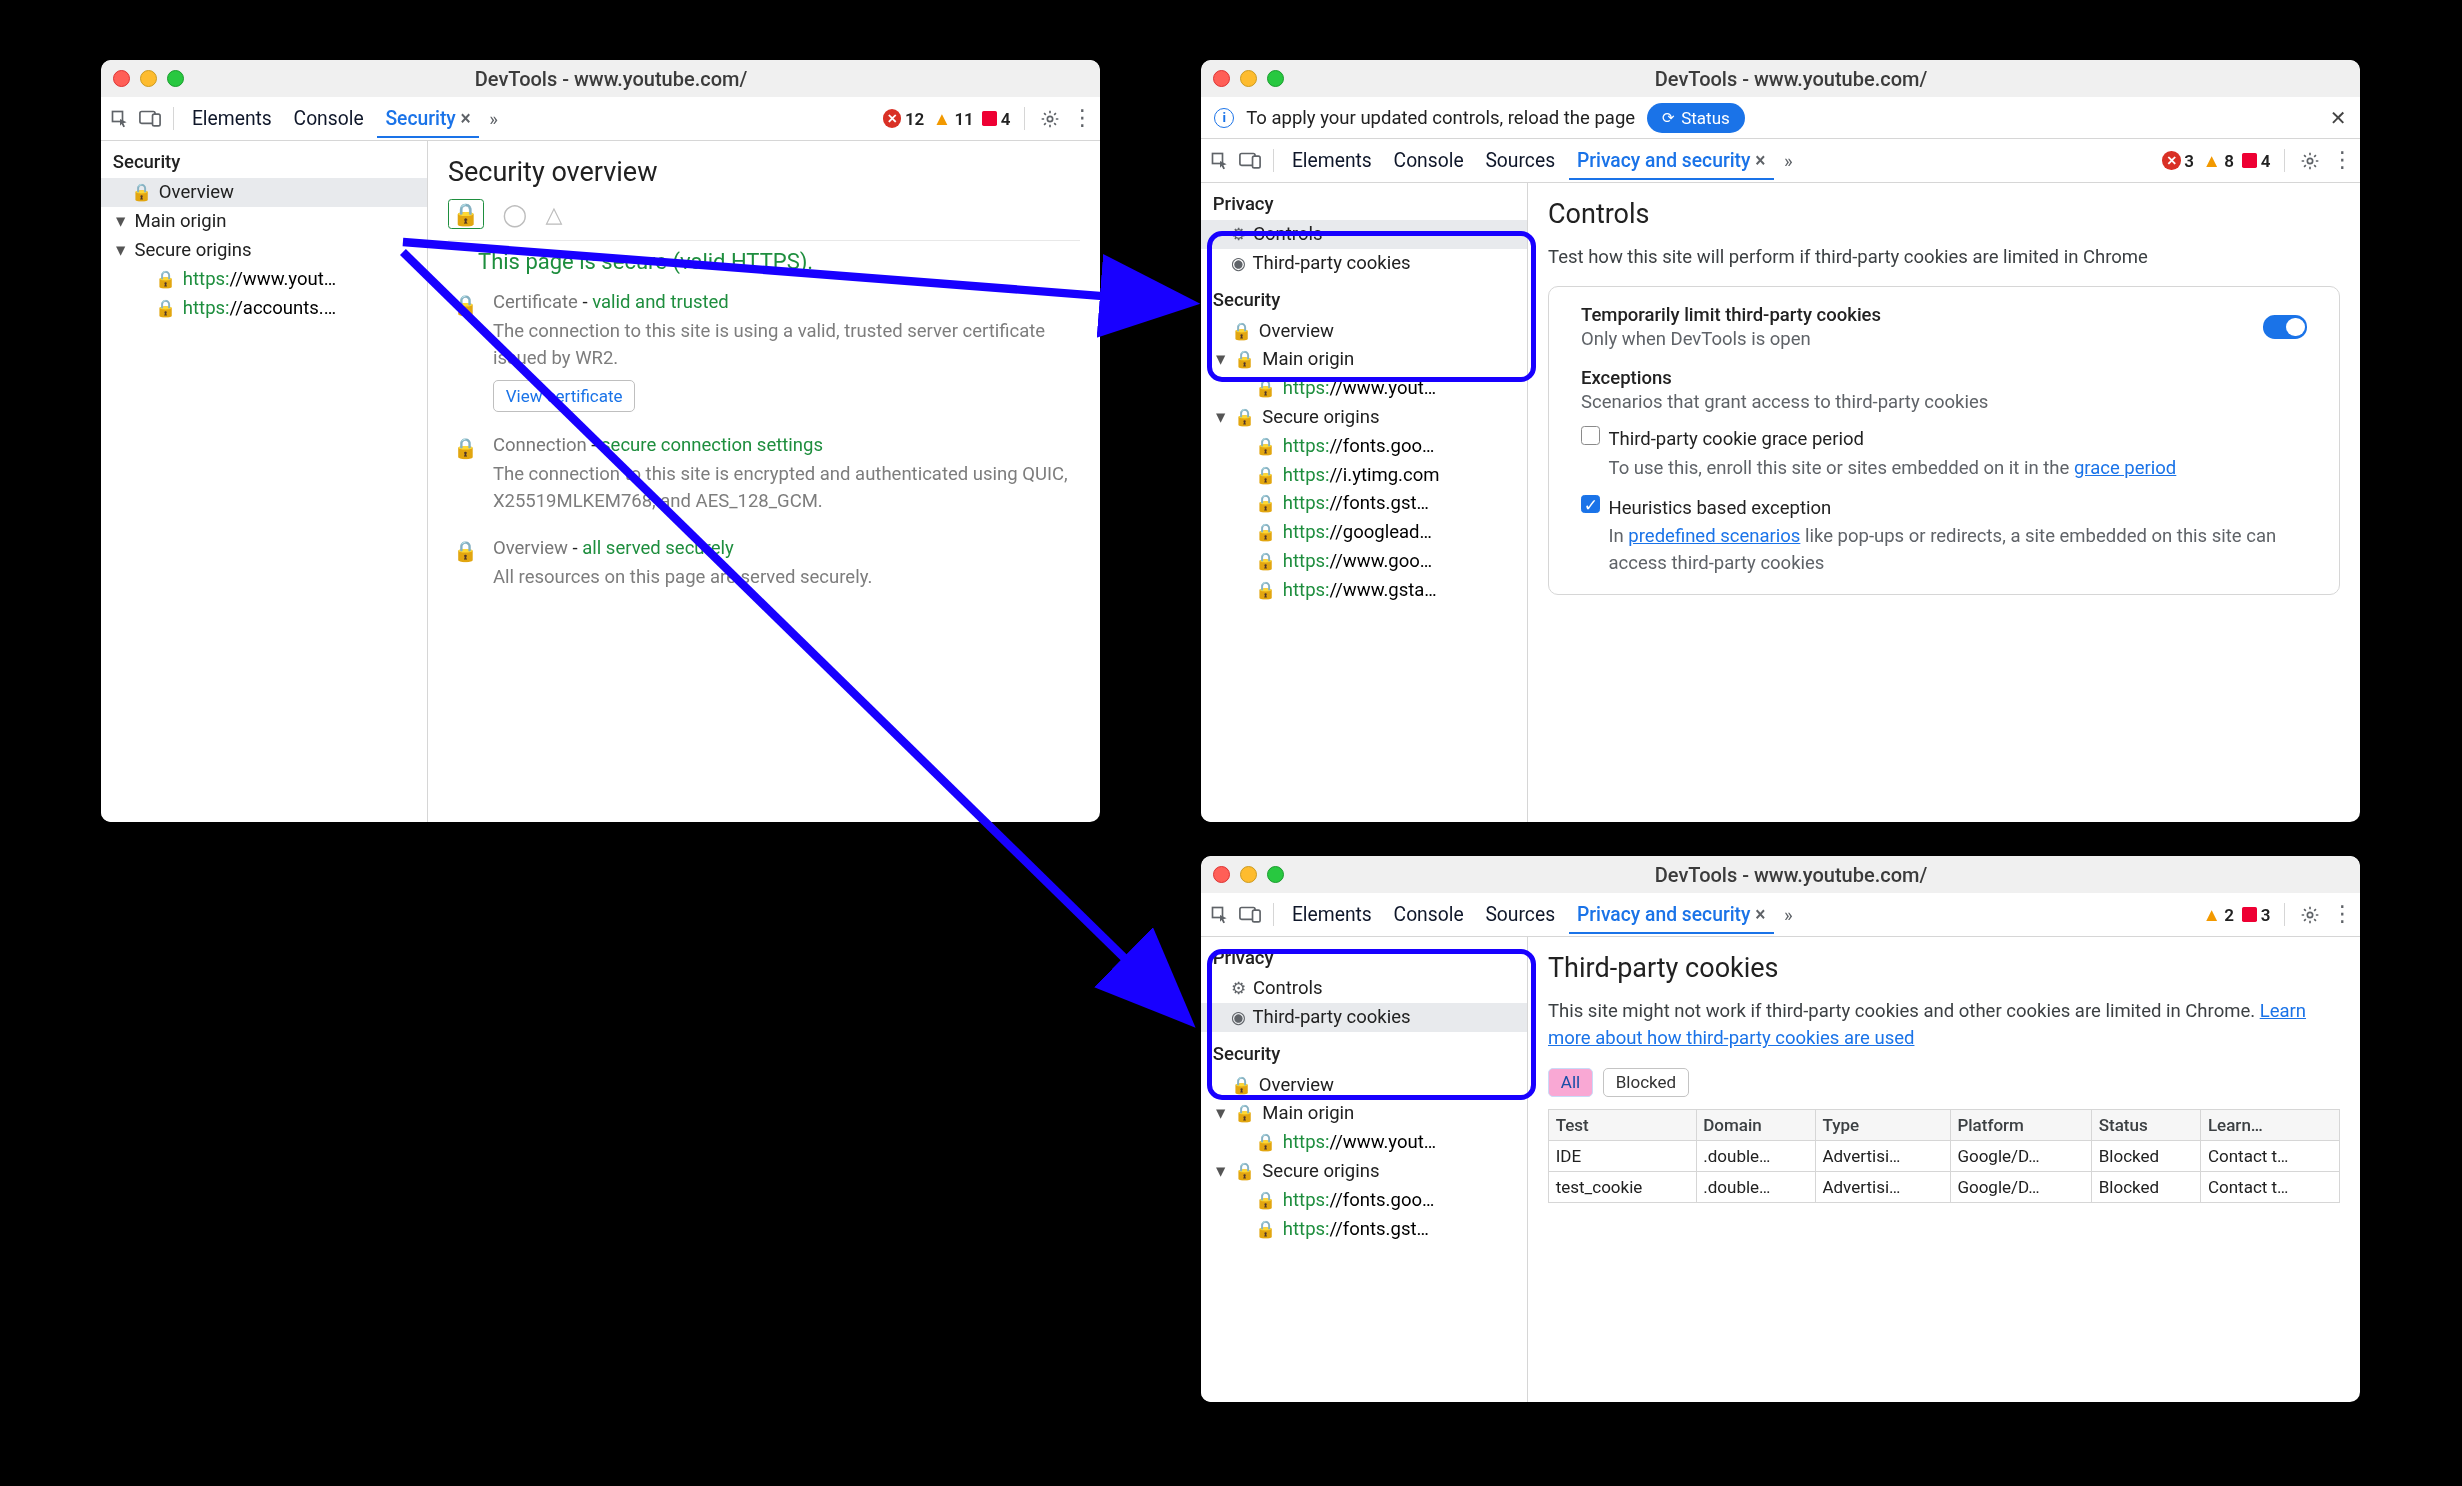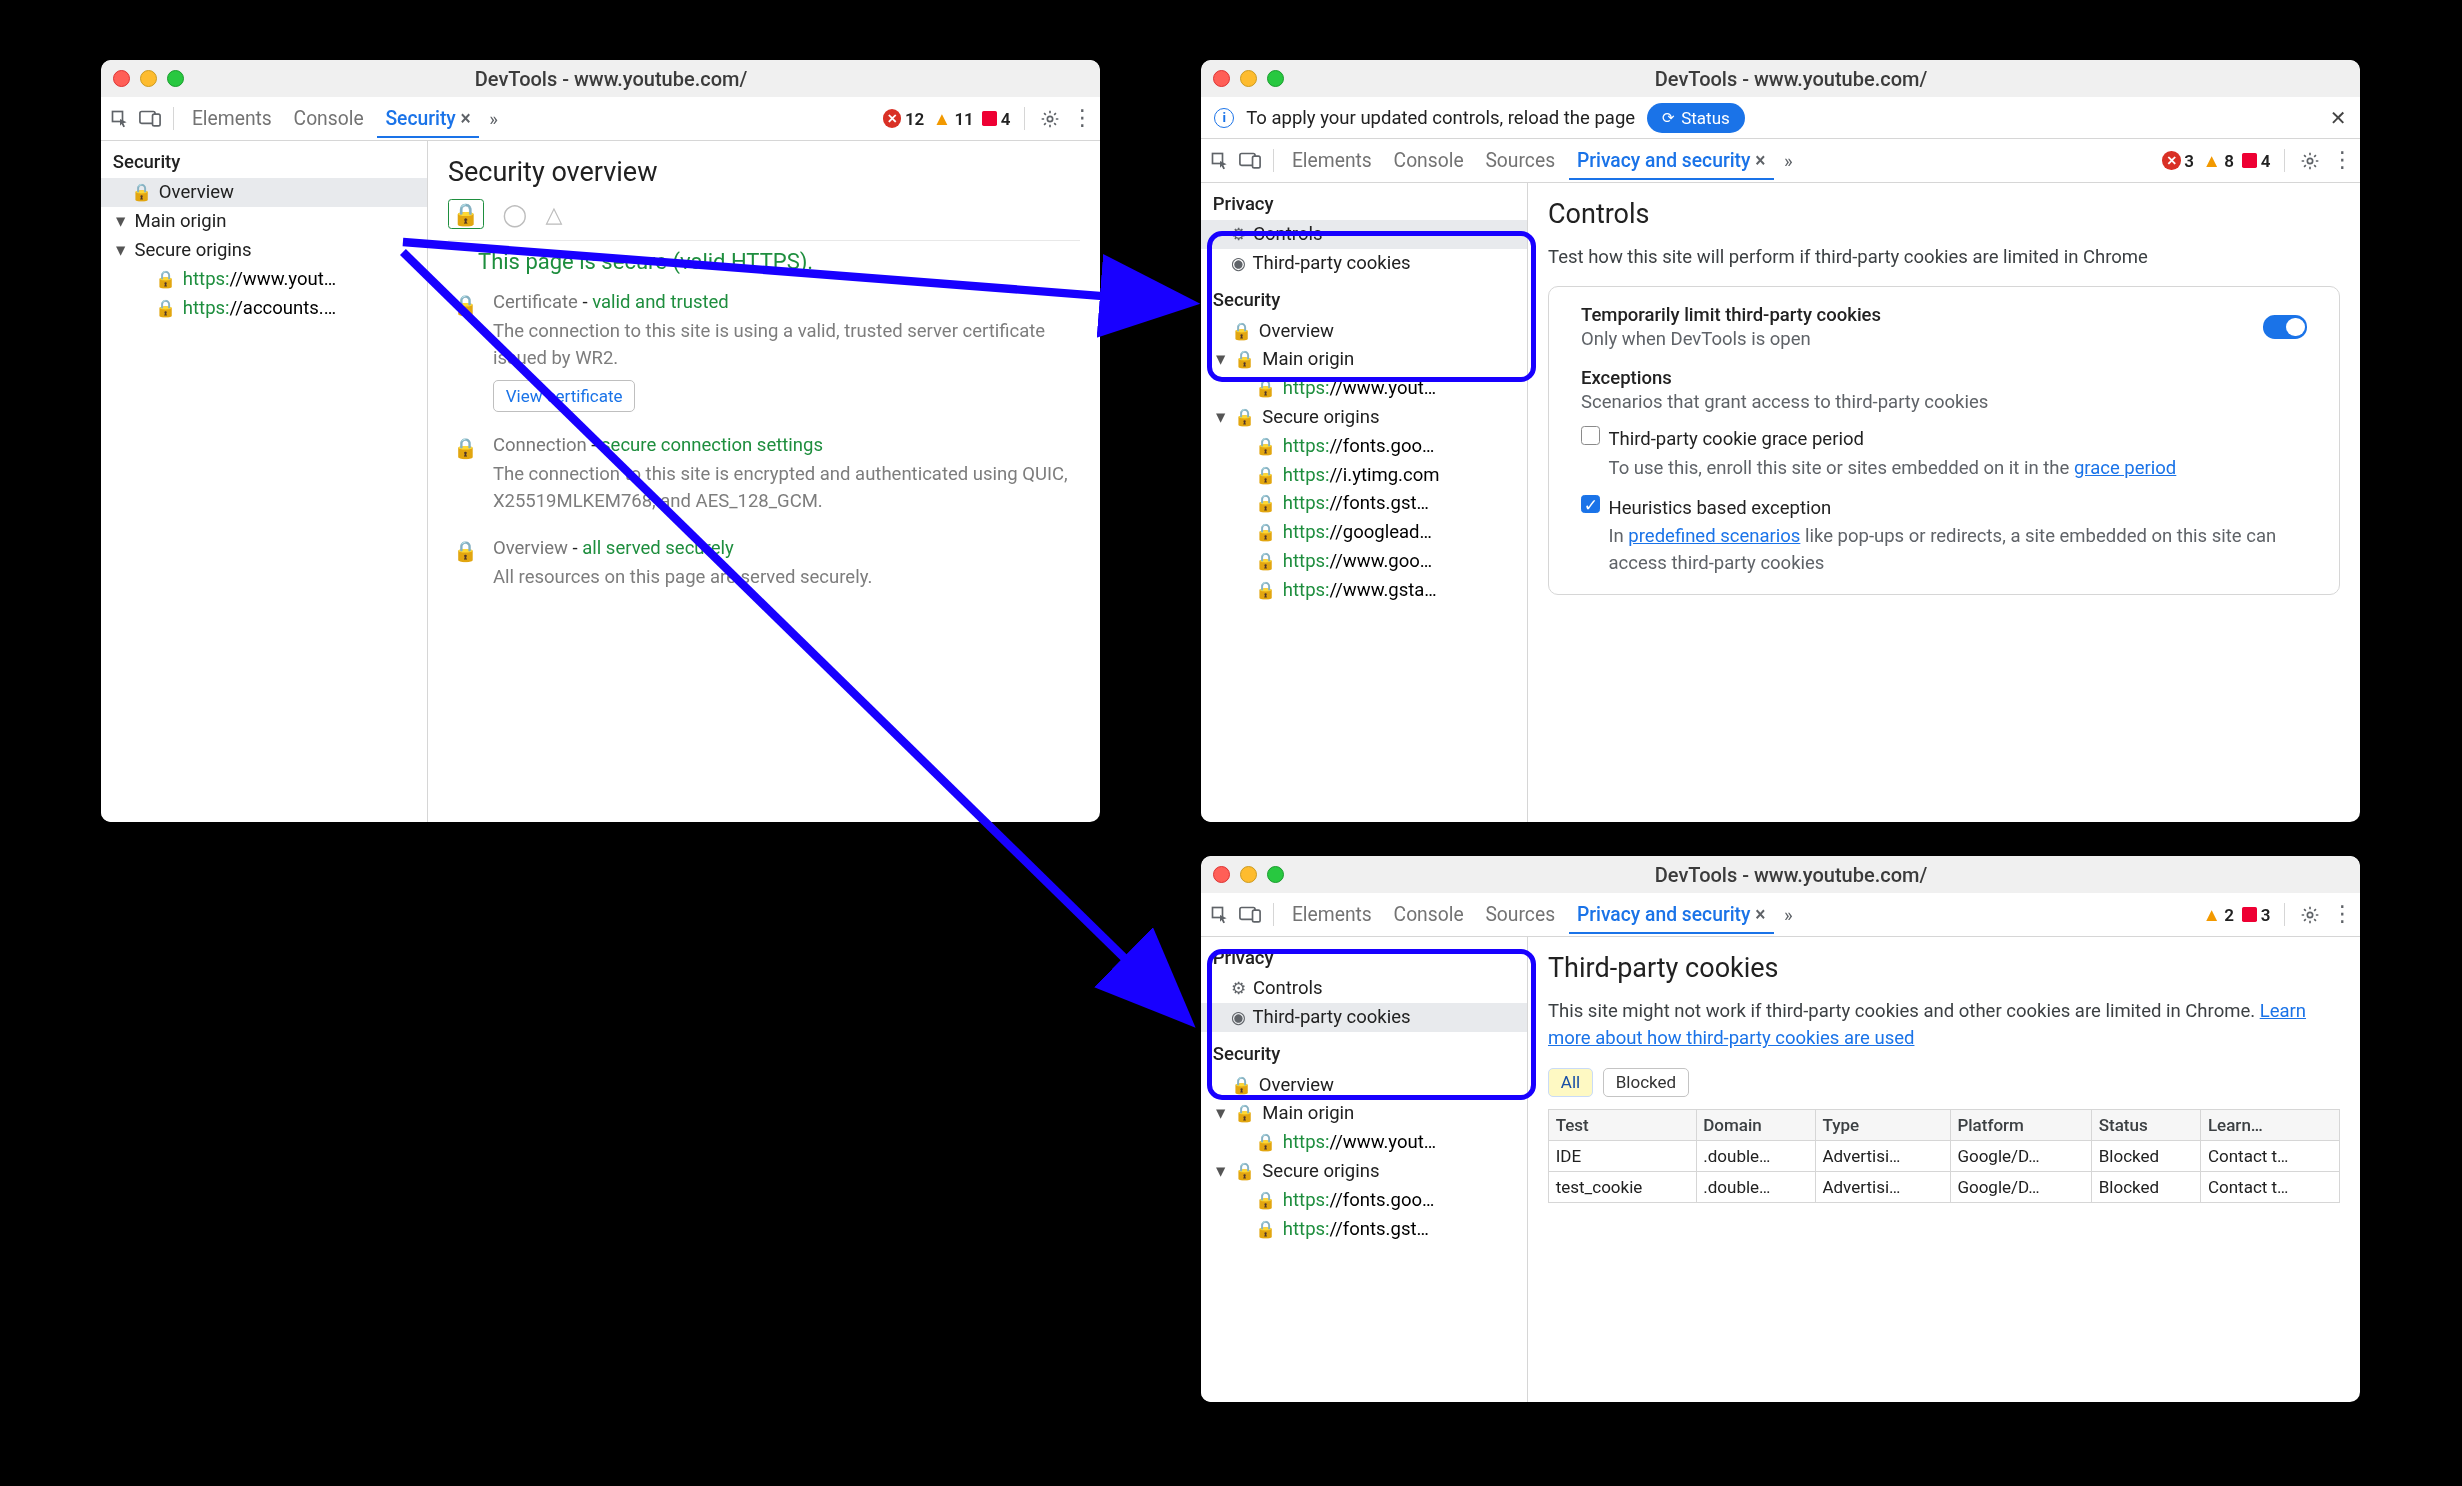--- a/index.html
+++ b/index.html
@@ -47,21 +47,21 @@
     align-items:center;
     height: 44px;
     border-bottom:0.8px solid #d6d6d6;
     padding:0 6.7px;
     font-size: 19.3px;
     gap: 5px;
     background:#fff;
   }
   .toolbar .sep { width:0.8px; height:23.5px; background:#d6d6d6; margin:0 5px;}
   .toolbar-icon { width:25px; height:25px; display:flex; align-items:center; justify-content:center; color:#5f6368; }
-  .tab { padding: 8.4px 8.4px; color:#737373; cursor:pointer; white-space:nowrap;}
+  .tab { padding: 8.4px 8.4px; color:#0f172a; cursor:pointer; white-space:nowrap;}
   .tab.active { color:#1a73e8; border-bottom:2.5px solid #1a73e8; font-weight:500; padding-bottom:5.9px;}
   .tab.active .close-x{color:#5f6368;}
   .dbl-chevron { color:#5f6368; font-size:18.5px; padding:0 5px;}
   .toolbar .right { margin-left:auto; display:flex; align-items:center; gap:8.4px;}
   .badge { display:flex; align-items:center; gap:3.4px; font-size:17px; font-weight:600;}
   .badge .count{ }
   .err-circle{width:18.5px;height:18.5px;border-radius:50%;background:#d93025;color:#fff;display:inline-flex;align-items:center;justify-content:center;font-size:12.6px;font-weight:bold;}
   .warn-tri{display:inline-flex;color:#f29900;font-size:18.5px;}
   .issue-sq{width:15px;height:15px;background:#e03;display:inline-block;border-radius:1.7px;}
   .gear{color:#5f6368;}
@@ -111,21 +111,21 @@
   .cbx{width:18.5px;height:18.5px;border:1.7px solid #8a8a8a;border-radius:3.4px;flex-shrink:0;}
   .cbx.checked{background:#1a73e8;border-color:#1a73e8;position:relative;}
   .cbx.checked::after{content:'✓';color:#fff;position:absolute;top:-2.5px;left:1.7px;font-size:17px;}
   .exc-text-title{font-weight:400;color:#222;}
   .exc-text-body{color:#5f6368;margin-top:1.7px;}
   a.link{color:#1a73e8;text-decoration:underline;}
 
   .content-sub{color:#3c4043;margin:3.4px 0 15px 0;line-height:1.5;}
   .filter-row{display:flex;gap:10px;margin-bottom:11.8px;}
   .pill{border:0.8px solid #c4c4c4;border-radius:5px;padding:3.4px 11.8px;font-size:17px;color:#333;background:#fff;}
-  .pill.active{background:#fef9c3;color:#174ea6;border-color:#c9dbf7;}
+  .pill.active{background:#f9a8d4;color:#174ea6;border-color:#c9dbf7;}
   table.data{width:100%;border-collapse:collapse;font-size:17px;}
   table.data th, table.data td{border:0.8px solid #d6d6d6;padding:5px 6.7px;text-align:left;white-space:nowrap;overflow:hidden;text-overflow:ellipsis;}
   table.data th{background:#f6f6f6;font-weight:500;color:#3c4043;}
 
   
   .highlight-box{position:absolute;border:5px solid #1800ff;border-radius:15px;pointer-events:none;}
 
   
   svg.arrows{position:absolute;top:0;left:0;pointer-events:none;}
 

